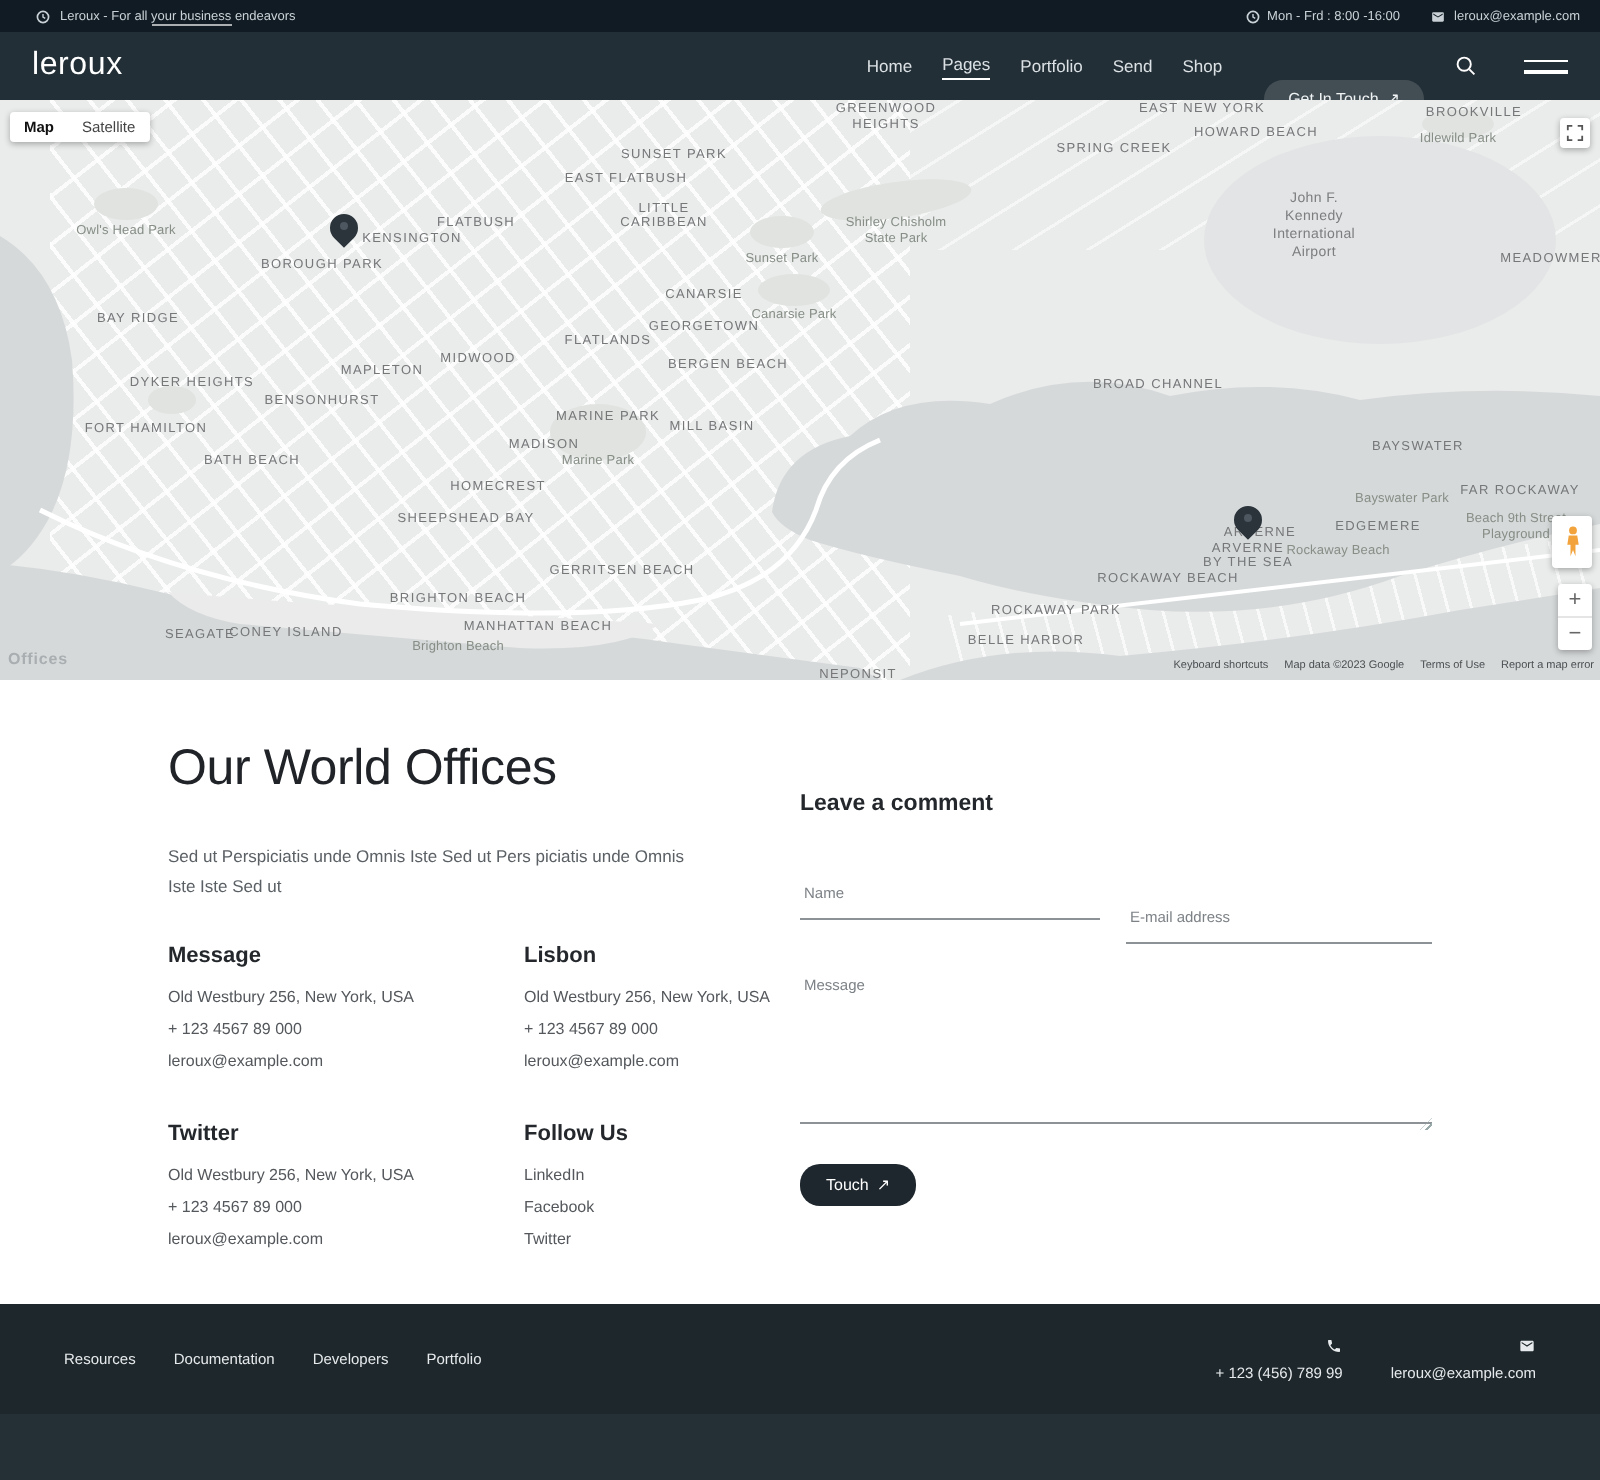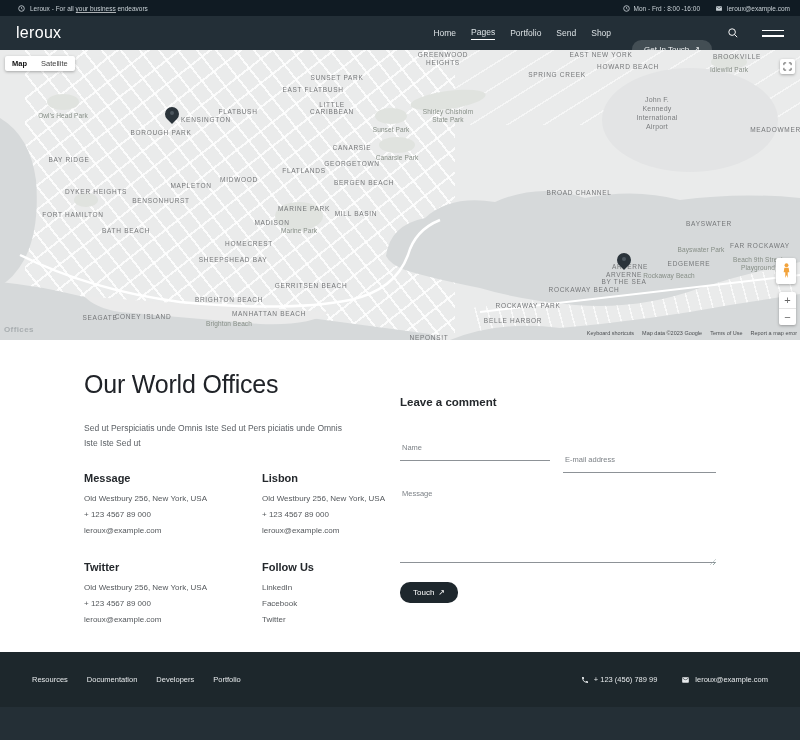--- a/index.html
+++ b/index.html
@@ -79,21 +79,21 @@
   .msg .grip { position:absolute; right:0; bottom:2px; width:6px; height:6px;
     background:repeating-linear-gradient(-45deg, transparent 0 1.5px, #9aa 1.5px 2.5px);
     clip-path:polygon(100% 0, 100% 100%, 0 100%); }
   .send-btn { margin-top:15px; display:inline-flex; align-items:center; gap:4px; background:#1e272d; color:#fff; border:0; border-radius:10px; padding:6px 13px; font-size:8px; cursor:pointer; font-family:inherit; }
 
   
   .footer { height:55px; background:#1d272c; display:flex; align-items:center; padding:0 32px; color:#e7eaec; }
   .footer-links { display:flex; gap:19px; font-size:7.5px; font-weight:500; }
   .footer-links span { cursor:pointer;text-align:right; }
   .footer-right { margin-left:auto; display:flex; align-items:center; gap:24px; font-size:7.5px; font-weight:500; }
-  .footer-right .grp { display:flex; align-items:flex-end; gap:5px; cursor:pointer; }
+  .footer-right .grp { display:flex; align-items:flex-end; gap:5px; cursor:pointer;flex-direction:column; }
   .footer-bottom { height:33px; background:#242f36; }
 </style>
 </head>
 <body>
 
 <div class="topbar">
   <div class="left">
     <span class="ico">
       <svg width="7" height="7" viewBox="0 0 10 10">
           <circle cx="5" cy="5" r="4" fill="none" stroke="#c9d1d6" stroke-width="1.2"></circle>

